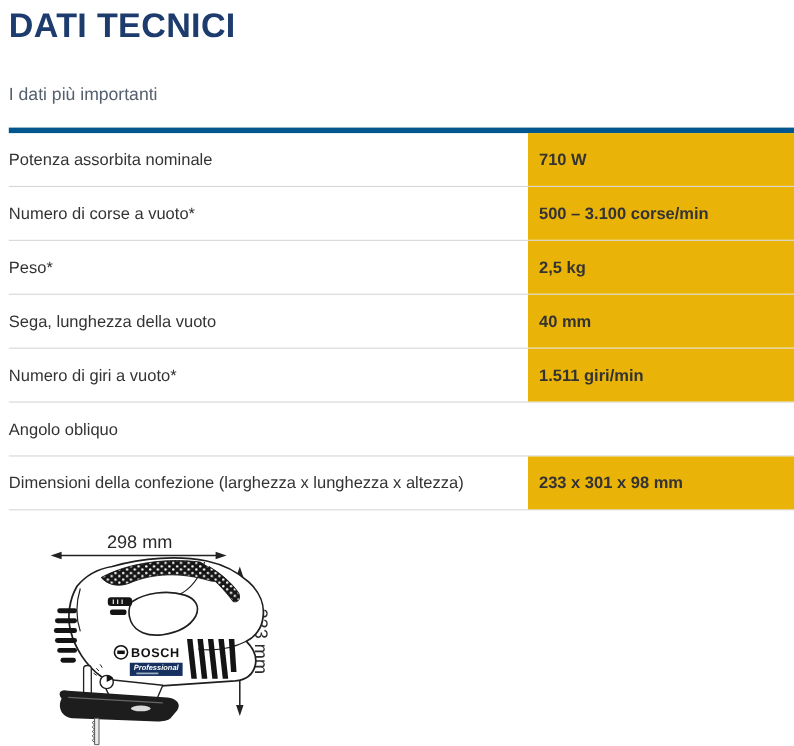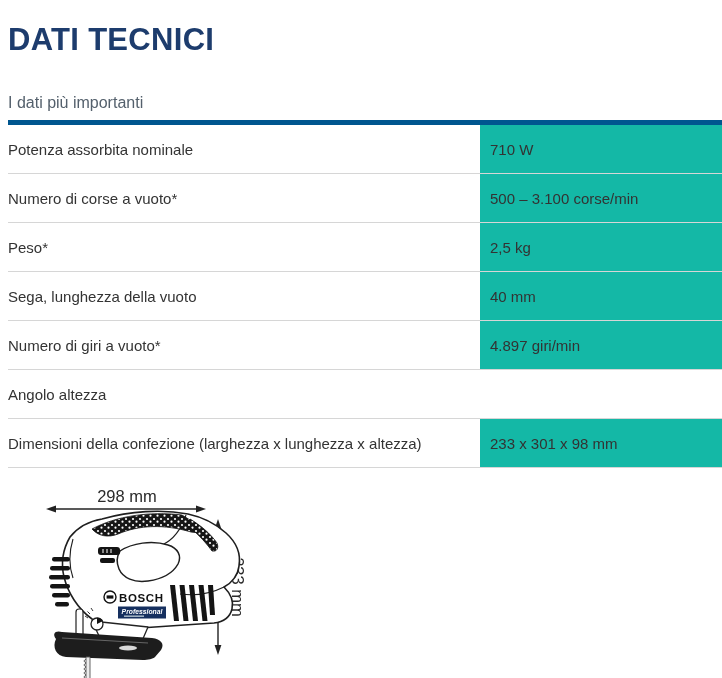--- a/index.html
+++ b/index.html
@@ -5,39 +5,39 @@
   html,body { margin:0; padding:0; }
   body {
     width:722px; height:678px; overflow:hidden;
     background:#ffffff;
     font-family:"Liberation Sans", sans-serif;
     color:#333333;
   }
   .page { padding-left:8px; }
 
   .title {
-    margin:0; padding-top:22px;
+    margin:0; padding-top:6px;
     font-size:31px; line-height:36px;
     font-weight:bold; letter-spacing:0.3px;
     color:#1d3c6d;
   }
   .subtitle {
     margin-top:36px;
     font-size:16px; line-height:18px;
     color:#54606c;
   }
 
-  .spec-table { margin-top:8px; border-top:5px solid #00568f; }
+  .spec-table { margin-top:20px; border-top:5px solid #00568f; }
   .spec-row {
     display:flex; height:48px;
     border-bottom:1px solid #d6d6d6;
     font-size:15px; color:#333333;
   }
   .spec-label { width:472px; display:flex; align-items:center; padding-right:14px; box-sizing:border-box; }
-  .spec-value { flex:1; background:#14b8a6; display:flex; align-items:center; padding-left:10px; }
+  .spec-value { flex:1; background:#eab308; display:flex; align-items:center; padding-left:10px;font-weight:bold; }
 
   .drawing { margin:13px 0 0 32px; width:240px; }
   svg text { font-family:"Liberation Sans", sans-serif; }
   .dim-text { font-size:16.5px; fill:#2b2b2b; }
 </style>
 </head>
 <body>
 
 <div class="page">
 
@@ -57,24 +57,24 @@
     <div class="spec-row">
       <div class="spec-label">Peso*</div>
       <div class="spec-value">2,5 kg</div>
     </div>
     <div class="spec-row">
       <div class="spec-label">Sega, lunghezza della vuoto</div>
       <div class="spec-value">40 mm</div>
     </div>
     <div class="spec-row">
       <div class="spec-label">Numero di giri a vuoto*</div>
-      <div class="spec-value">4.897 giri/min</div>
+      <div class="spec-value">1.511 giri/min</div>
     </div>
     <div class="spec-row">
-      <div class="spec-label">Angolo altezza</div>
+      <div class="spec-label">Angolo obliquo</div>
     </div>
     <div class="spec-row">
       <div class="spec-label">Dimensioni della confezione (larghezza x lunghezza x altezza)</div>
       <div class="spec-value">233 x 301 x 98 mm</div>
     </div>
   </div>
 
   <div class="drawing">
     <svg width="240" height="202" viewBox="0 0 240 202">
       <defs>

